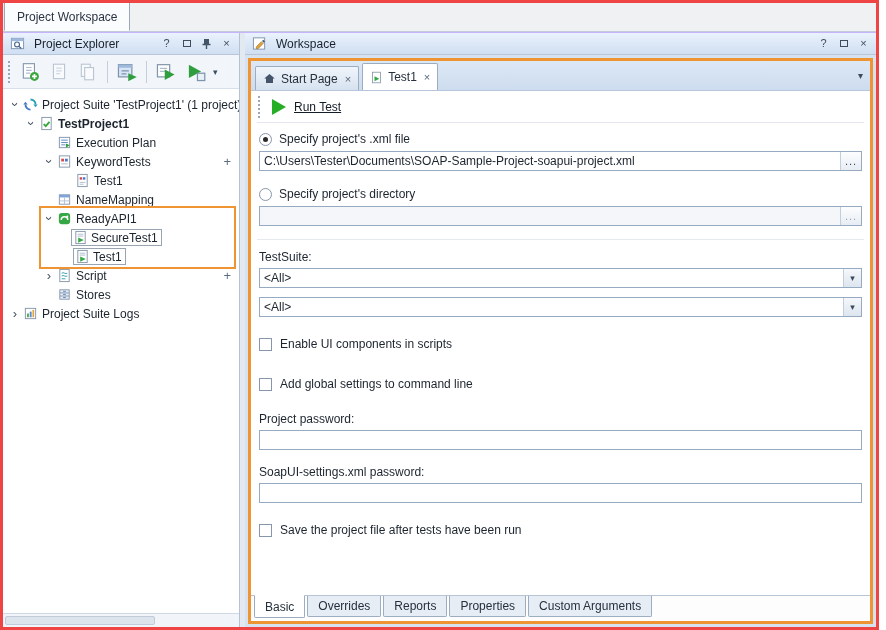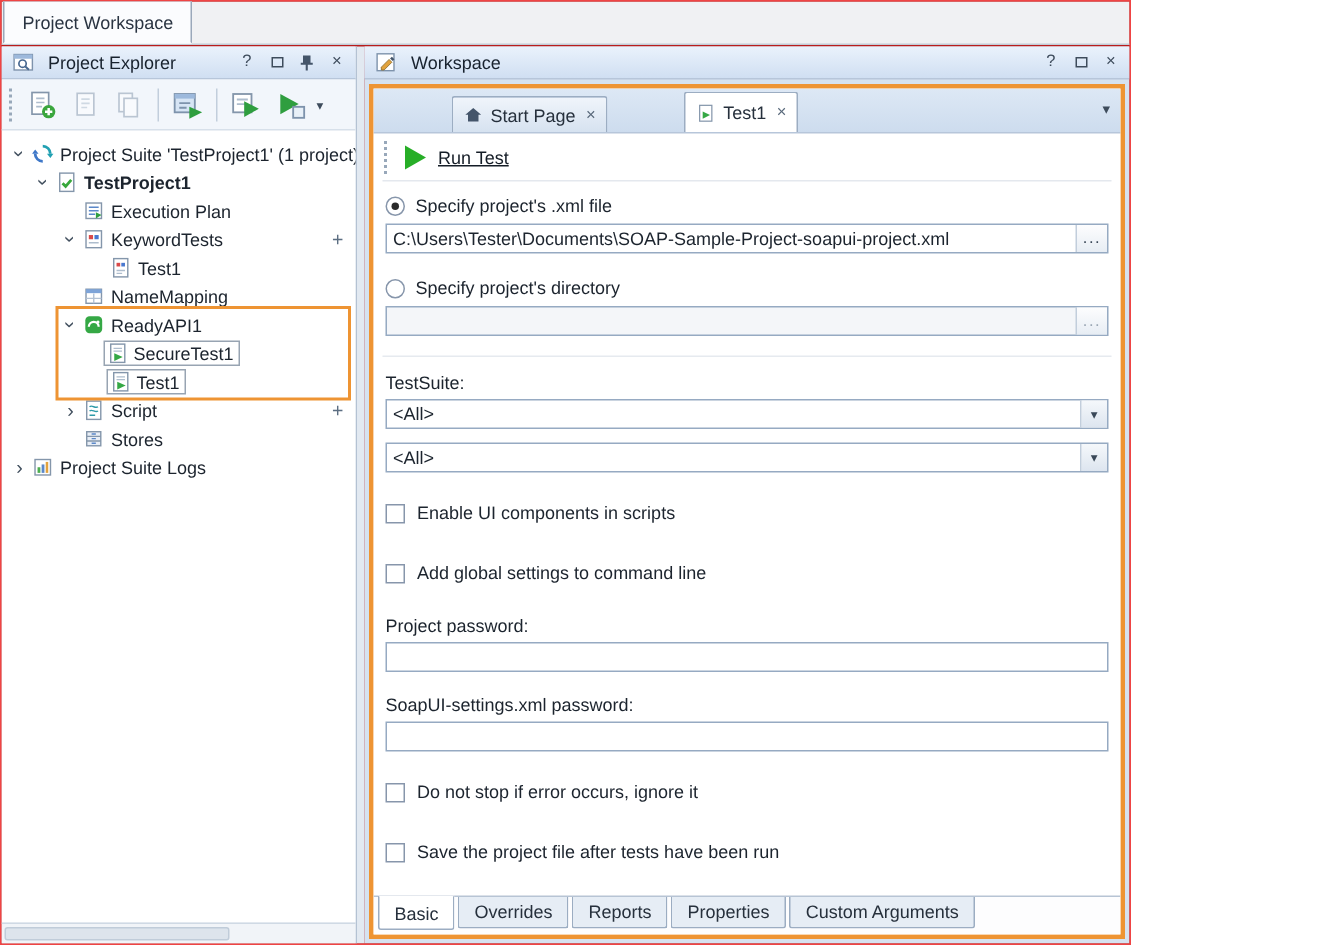--- a/index.html
+++ b/index.html
@@ -1,17 +1,17 @@
 <!DOCTYPE html>
 <html><head>
 <meta charset="utf-8">
 <style>
   * { box-sizing: border-box; }
   body { margin:0; font-family:"Liberation Sans", sans-serif; font-size:12px; color:#1c242e; background:#ffffff; }
-  .app { position:relative; width:754px; height:630px; background:#b91c1c; border:1px solid #ef4444; overflow:hidden; }
+  .app { position:relative; width:879px; height:630px; background:#c4b5fd; border:3px solid #ef4444; overflow:hidden; }
 
   
   .main-tabs { position:absolute; left:0; top:0; width:100%; height:29px; background:#f0f1f3; border-bottom:1px solid #c3ccd6; display:flex; align-items:flex-end; padding-left:1px; }
   .main-tab { height:26px; padding:0 12px; display:flex; align-items:center; border:1px solid #9aa8ba; border-bottom:none; background:#d7e0eb; margin-right:2px; color:#2a3442; }
   .main-tab.active { background:#fbfcfe; height:29px; border-bottom:1px solid #fbfcfe; z-index:2; }
 
   
   .left-panel { position:absolute; left:0; top:30px; width:237px; bottom:0; background:#f2f6fb; border-right:1px solid #b4c2d3; display:flex; flex-direction:column; }
   .splitter { position:absolute; left:237px; top:30px; width:5px; bottom:0; background:#e2e9f1; }
   .right-panel { position:absolute; left:242px; top:30px; right:0; bottom:0; background:#d6e2f0; display:flex; flex-direction:column; }
@@ -39,21 +39,21 @@
   .bold { font-weight:bold; }
   .tplus { position:absolute; right:8px; color:#5c6e82; font-size:13px; }
   .boxed { display:flex; align-items:center; border:1px solid #98a4b2; background:#fff; height:17px; padding:0 3px 0 1px; gap:3px; }
   .tree-highlight { position:absolute; left:36px; top:117px; width:197px; height:63px; border:2px solid #ee9433; pointer-events:none; }
   .hscroll { flex:0 0 14px; border-top:1px solid #cfd9e4; background:#f1f4f8; position:relative; }
   .hthumb { position:absolute; left:2px; top:2px; width:150px; height:9px; background:#dde4ec; border:1px solid #c0ccd9; border-radius:2px; }
 
   
   .ws-outer { flex:1; margin:3px; border:3px solid #ee9433; background:#fff; display:flex; flex-direction:column; overflow:hidden; }
   .ws-tabstrip { flex:0 0 30px; background:linear-gradient(#dde8f5,#cddcee); display:flex; align-items:flex-end; padding:0 4px; position:relative; border-bottom:1px solid #b7c6da; }
-  .ws-tab { height:24px; display:flex; align-items:center; gap:5px; padding:0 7px; border:1px solid #9cadc2; border-bottom:none; border-radius:2px 2px 0 0; background:linear-gradient(#f0f5fb,#d6e2f0); margin-right:3px; color:#26303c;margin-left:48px; }
+  .ws-tab { height:24px; display:flex; align-items:center; gap:5px; padding:0 7px; border:1px solid #9cadc2; border-bottom:none; border-radius:2px 2px 0 0; background:linear-gradient(#f0f5fb,#d6e2f0); margin-right:3px; color:#26303c; }
   .ws-tab.active { background:#ffffff; height:27px; z-index:2; } 
   .tclose { font-size:11px; color:#58687a; margin-left:2px; }
   .strip-caret { position:absolute; right:7px; bottom:9px; font-size:10px; color:#3e4c5c; }
 
   .ws-content { flex:1; background:#fff; padding:0 6px; display:flex; flex-direction:column; overflow:hidden; }
 
   .run-bar { flex:0 0 32px; display:flex; align-items:center; gap:8px; border-bottom:1px solid #e4e8ee; }
   .run-label { text-decoration:underline; color:#141c26; }
   .playtri { width:0; height:0; border-left:14px solid #27ae27; border-top:8px solid transparent; border-bottom:8px solid transparent; }
 
@@ -390,24 +390,20 @@
         <div class="form-label">Project password:</div>
         <div class="field">
           <input type="text" value="" style="">
         </div>
 
         <div class="form-label">SoapUI-settings.xml password:</div>
         <div class="field">
           <input type="text" value="" style="">
         </div>
 
-        <div class="cb-row">
-          <div class="checkbox"></div>
-          <span>Do not stop if error occurs, ignore it</span>
-        </div>
 
         <div class="cb-row">
           <div class="checkbox"></div>
           <span>Save the project file after tests have been run</span>
         </div>
 
         <div class="spacer"></div>
       </div>
 
       <div class="bottom-tabs">

